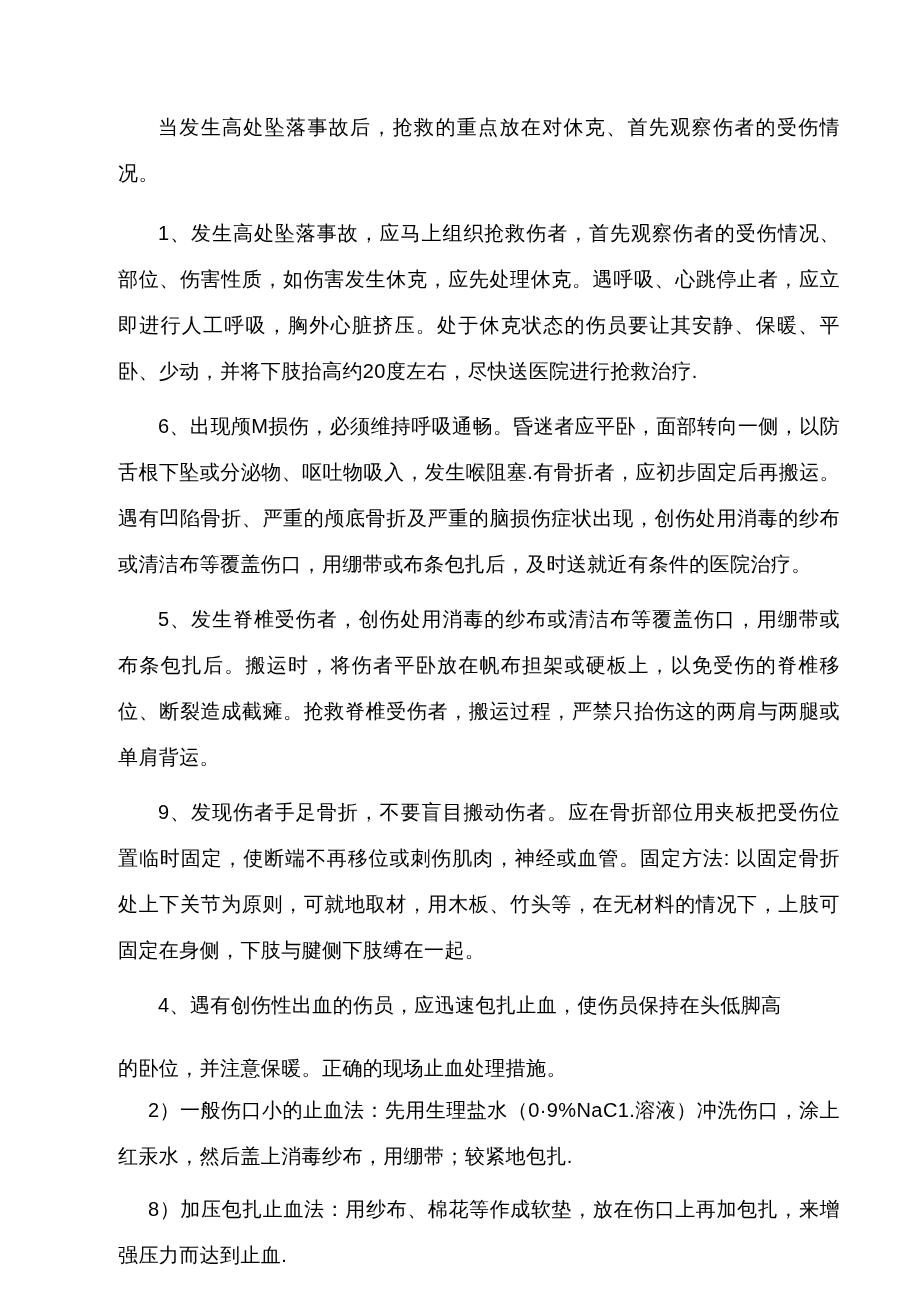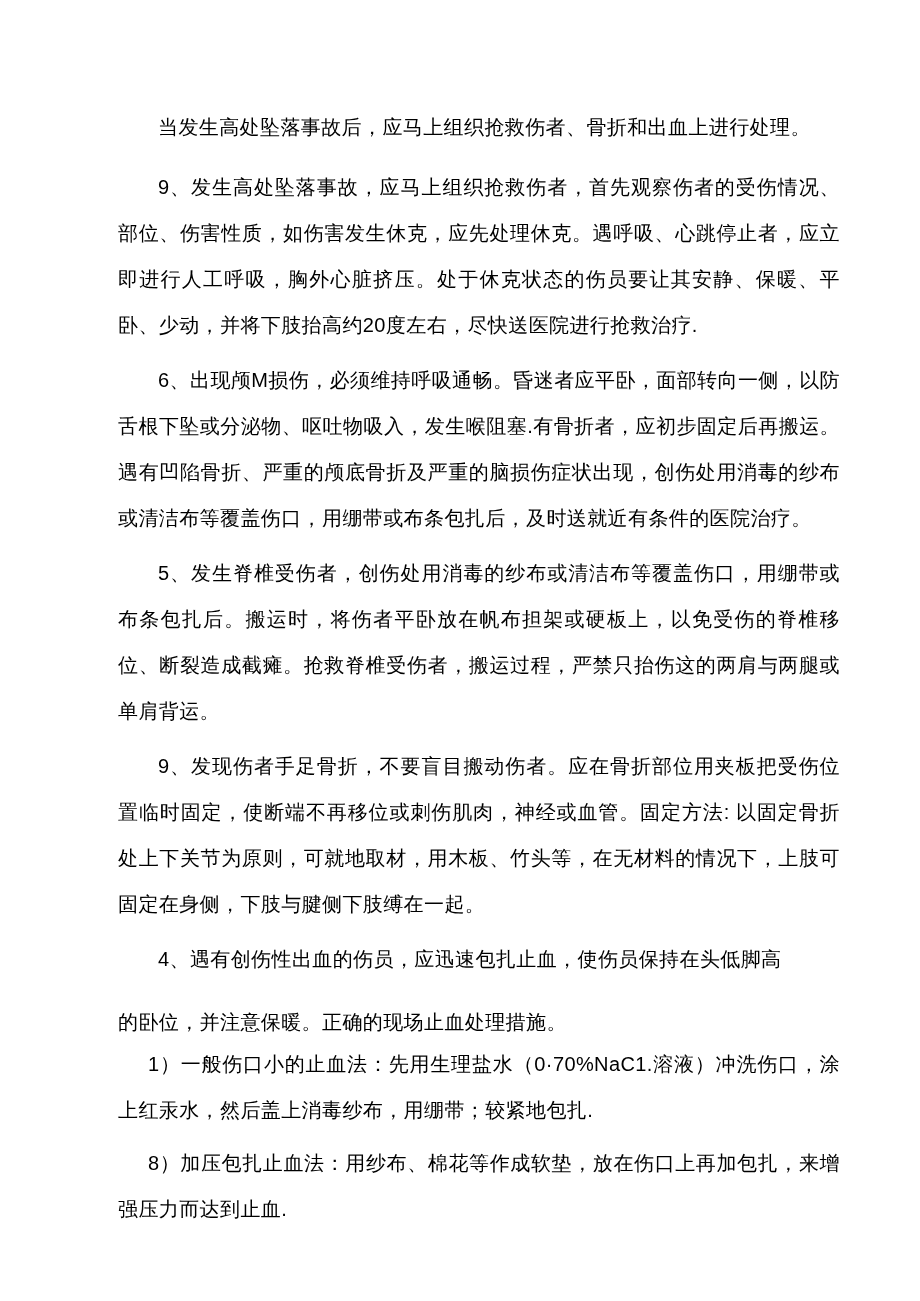--- a/index.html
+++ b/index.html
@@ -46,23 +46,23 @@
   p.method {
     text-indent: 1.5em;
     margin-bottom: 7px;
   }
 </style>
 </head>
 <body>
 
 <div class="page">
   <div class="doc-body">
-    <p class="intro">当发生高处坠落事故后，应马上组织抢救伤者、骨折和出血上进行处理。</p>
-    <p class="step">9、发生高处坠落事故，应马上组织抢救伤者，首先观察伤者的受伤情况、部位、伤害性质，如伤害发生休克，应先处理休克。遇呼吸、心跳停止者，应立即进行人工呼吸，胸外心脏挤压。处于休克状态的伤员要让其安静、保暖、平卧、少动，并将下肢抬高约20度左右，尽快送医院进行抢救治疗.</p>
+    <p class="intro">当发生高处坠落事故后，抢救的重点放在对休克、首先观察伤者的受伤情况。</p>
+    <p class="step">1、发生高处坠落事故，应马上组织抢救伤者，首先观察伤者的受伤情况、部位、伤害性质，如伤害发生休克，应先处理休克。遇呼吸、心跳停止者，应立即进行人工呼吸，胸外心脏挤压。处于休克状态的伤员要让其安静、保暖、平卧、少动，并将下肢抬高约20度左右，尽快送医院进行抢救治疗.</p>
     <p class="step">6、出现颅M损伤，必须维持呼吸通畅。昏迷者应平卧，面部转向一侧，以防舌根下坠或分泌物、呕吐物吸入，发生喉阻塞.有骨折者，应初步固定后再搬运。遇有凹陷骨折、严重的颅底骨折及严重的脑损伤症状出现，创伤处用消毒的纱布或清洁布等覆盖伤口，用绷带或布条包扎后，及时送就近有条件的医院治疗。</p>
     <p class="step">5、发生脊椎受伤者，创伤处用消毒的纱布或清洁布等覆盖伤口，用绷带或布条包扎后。搬运时，将伤者平卧放在帆布担架或硬板上，以免受伤的脊椎移位、断裂造成截瘫。抢救脊椎受伤者，搬运过程，严禁只抬伤这的两肩与两腿或单肩背运。</p>
     <p class="step">9、发现伤者手足骨折，不要盲目搬动伤者。应在骨折部位用夹板把受伤位置临时固定，使断端不再移位或刺伤肌肉，神经或血管。固定方法: 以固定骨折处上下关节为原则，可就地取材，用木板、竹头等，在无材料的情况下，上肢可固定在身侧，下肢与腱侧下肢缚在一起。</p>
     <p class="step step-5">4、遇有创伤性出血的伤员，应迅速包扎止血，使伤员保持在头低脚高</p>
     <p class="continuation">的卧位，并注意保暖。正确的现场止血处理措施。</p>
-    <p class="method">1）一般伤口小的止血法：先用生理盐水（0·70%NaC1.溶液）冲洗伤口，涂上红汞水，然后盖上消毒纱布，用绷带；较紧地包扎.</p>
+    <p class="method">2）一般伤口小的止血法：先用生理盐水（0·9%NaC1.溶液）冲洗伤口，涂上红汞水，然后盖上消毒纱布，用绷带；较紧地包扎.</p>
     <p class="method">8）加压包扎止血法：用纱布、棉花等作成软垫，放在伤口上再加包扎，来增强压力而达到止血.</p>
   </div>
 </div>
 
 </body></html>

